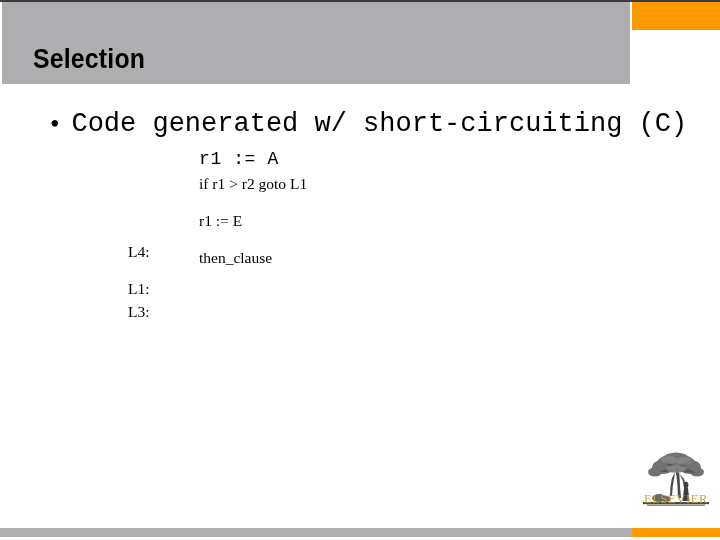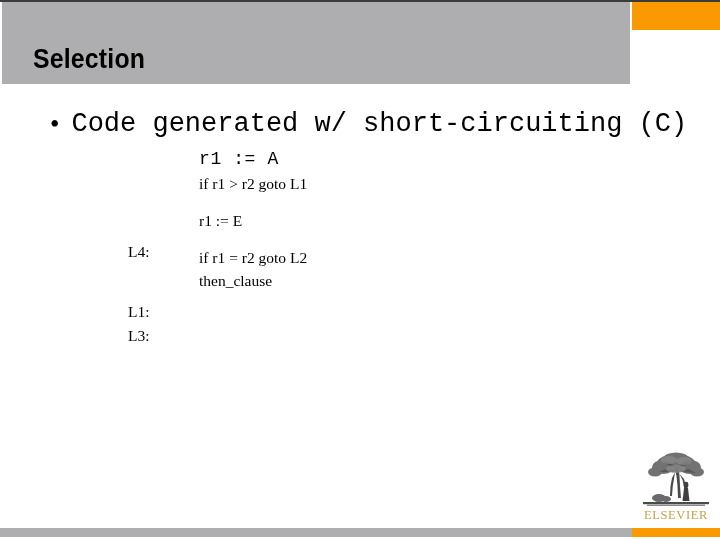--- a/index.html
+++ b/index.html
@@ -130,21 +130,21 @@
   }
   
   .logo {
     position: absolute;
     left: 639px; top: 452px;
     width: 74px; height: 72px;
   }
   .logo svg { display: block; }
   .logo-word {
     position: absolute;
-    left: 0; top: 56px;
+    left: 0; top: 40px;
     width: 74px;
     text-align: center;
     font-family: "Liberation Serif", "DejaVu Serif", serif;
     font-size: 12.5px;
     letter-spacing: 0.6px;
     color: #c8a24a;
     line-height: 14px;
     white-space: nowrap;
   }
 </style>
@@ -169,24 +169,20 @@
         <span class="lbl"></span>
         <span class="txt mono">r1 := A</span>
       </div>
       <div class="code-line gap">
         <span class="lbl"></span>
         <span class="txt">if r1 &gt; r2 goto L1</span>
       </div>
       <div class="code-line gap">
         <span class="lbl">L4:</span>
         <span class="txt">r1 := E</span>
-      </div>
-      <div class="code-line">
-        <span class="lbl"></span>
-        <span class="txt">if r1 = r2 goto L2</span>
       </div>
       <div class="code-line">
         <span class="lbl">L1:</span>
         <span class="txt">then_clause</span>
       </div>
       <div class="code-line">
         <span class="lbl">L3:</span>
         <span class="txt"></span>
       </div>
     </div>

